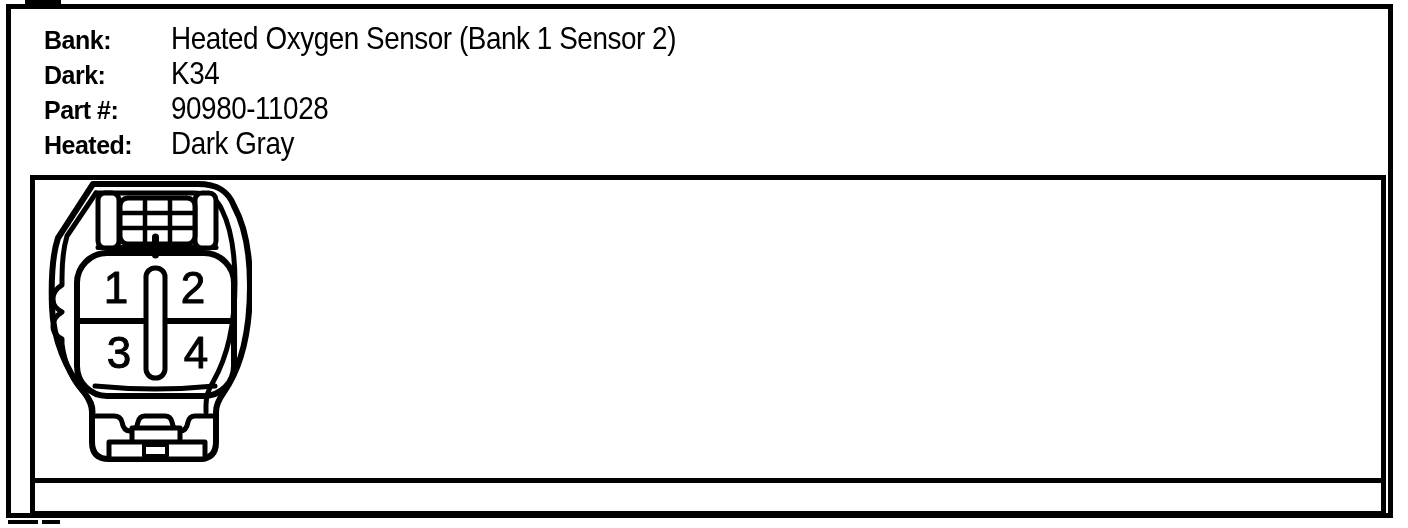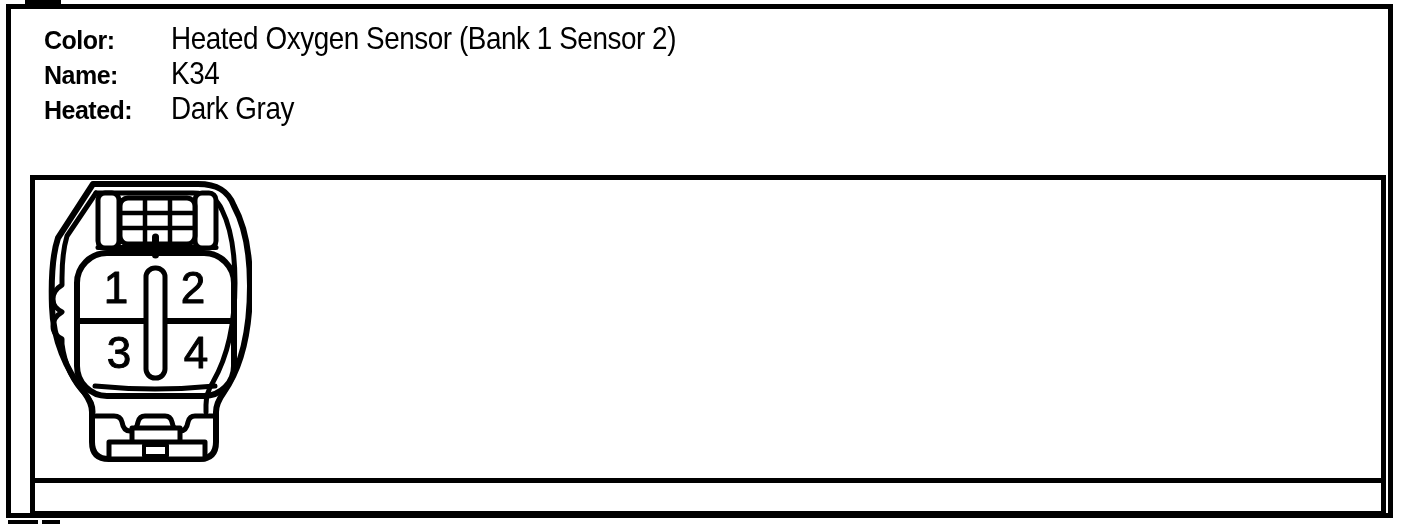--- a/index.html
+++ b/index.html
@@ -49,24 +49,27 @@
 <body>
 
 <div class="artifact" style="left:25px;top:0;width:36px;height:4px;"></div>
 <div class="artifact" style="left:8px;top:520px;width:30px;height:4px;"></div>
 <div class="artifact" style="left:42px;top:520px;width:18px;height:4px;"></div>
 
 <div class="frame">
 
   <div class="header">
     <div class="info-row">
-      <span class="info-label">Color:</span><span class="info-value">Heated Oxygen Sensor (Bank 1 Sensor 2)</span>
+      <span class="info-label">Bank:</span><span class="info-value">Heated Oxygen Sensor (Bank 1 Sensor 2)</span>
     </div>
     <div class="info-row">
-      <span class="info-label">Name:</span><span class="info-value">K34</span>
+      <span class="info-label">Dark:</span><span class="info-value">K34</span>
+    </div>
+    <div class="info-row">
+      <span class="info-label">Part #:</span><span class="info-value">90980-11028</span>
     </div>
     <div class="info-row">
       <span class="info-label">Heated:</span><span class="info-value">Dark Gray</span>
     </div>
   </div>
 </div>
 
 <div class="diagram-box">
   <div class="separator"></div>
 </div>

